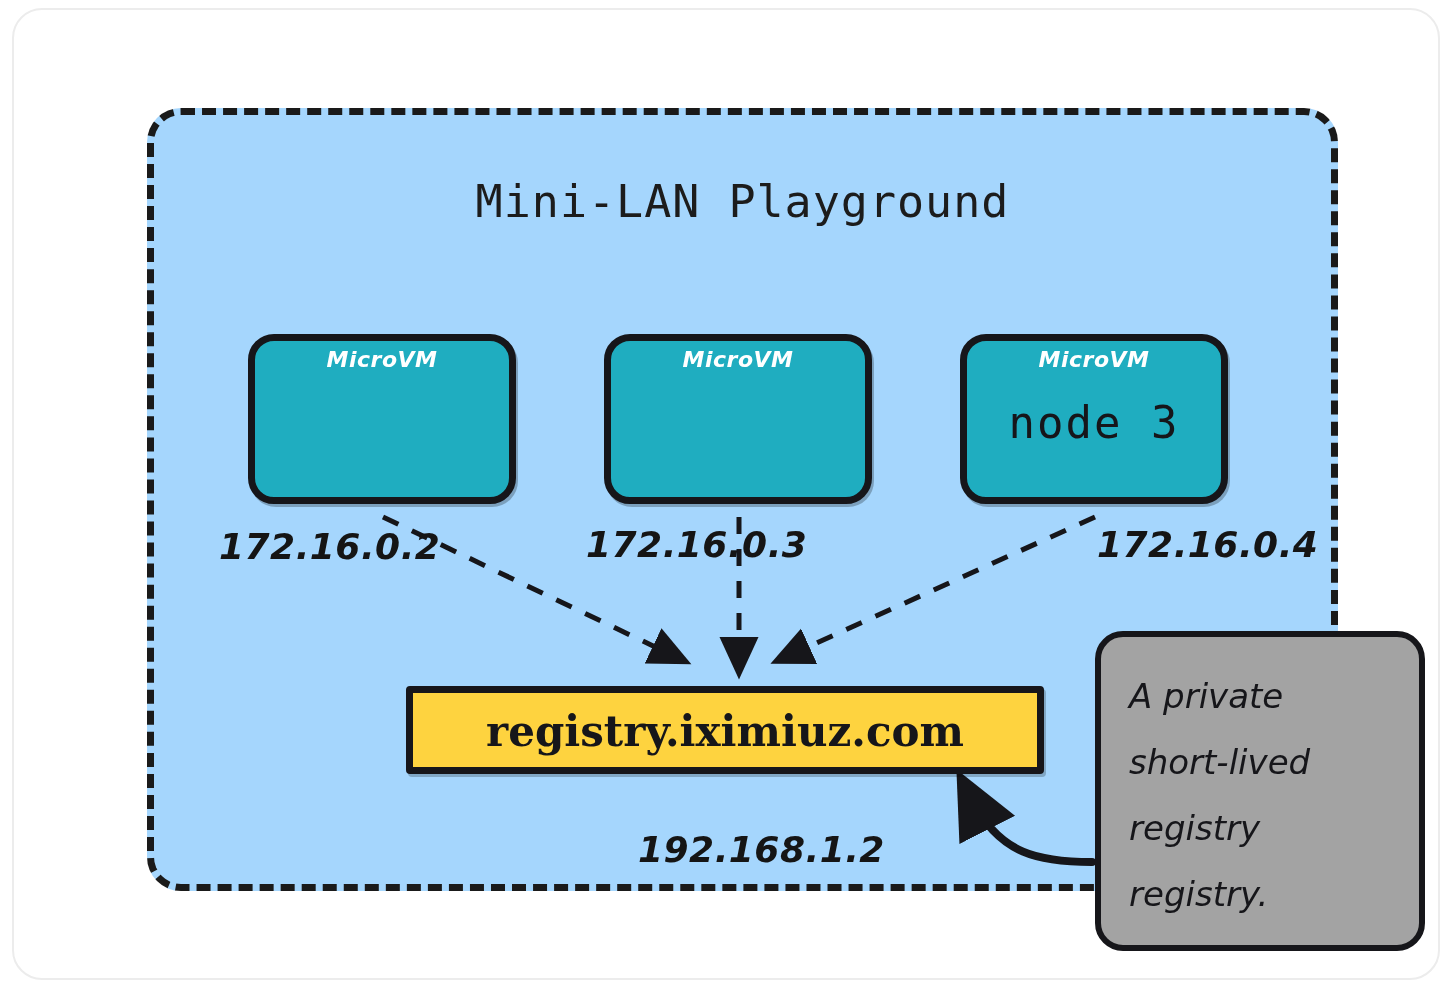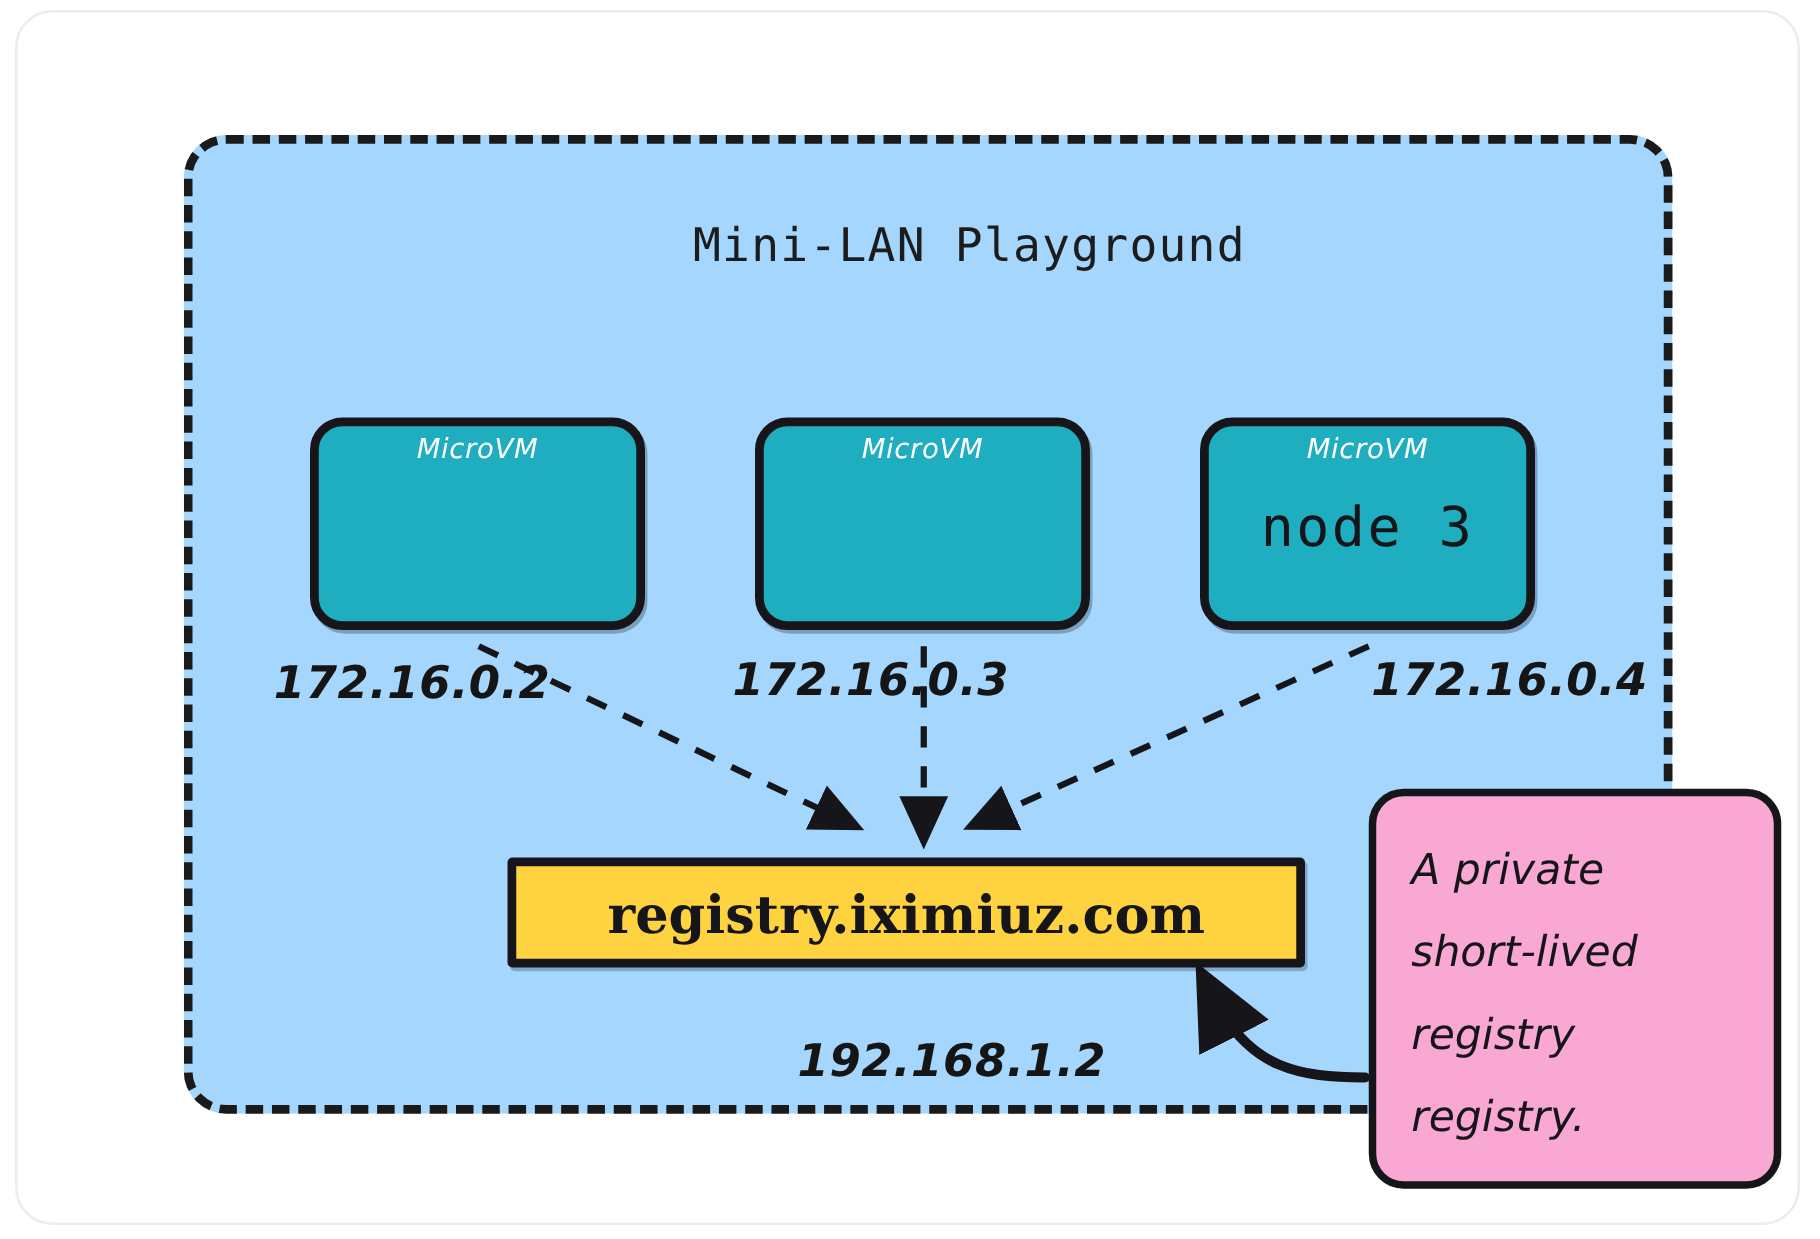--- a/index.html
+++ b/index.html
@@ -47,25 +47,24 @@
     box-sizing: border-box;
   }
 
   .lan-title {
     position: absolute;
     left: 147px;
     top: 175px;
     width: 1191px;
     text-align: center;
     font-family: "DejaVu Sans Mono", "Liberation Mono", monospace;
-    font-size: 37px;
+    font-size: 45px;
     font-weight: 400;
     color: #1c1c1c;
     letter-spacing: 1px;
-    padding-left: 33px;
   }
 
   
   .node {
     position: absolute;
     width: 268px;
     height: 170px;
     background: #1fadc0;
     border: 7px solid #16161a;
     border-radius: 26px;
@@ -77,21 +76,21 @@
   .node-3 { left: 960px; top: 334px; }
 
   .node-kind {
     position: absolute;
     top: 6px;
     left: 0;
     width: 100%;
     text-align: center;
     font-family: "DejaVu Sans", sans-serif;
     font-size: 22px;
-    font-weight: 400;
+    font-weight: 700;
     font-style: italic;
     color: #ffffff;
     letter-spacing: 0.5px;
   }
 
   .node-name {
     position: absolute;
     top: 56px;
     left: 0;
     width: 100%;
@@ -145,21 +144,21 @@
     letter-spacing: 0px;
   }
 
   
   .callout {
     position: absolute;
     left: 1095px;
     top: 631px;
     width: 330px;
     height: 320px;
-    background: #f9a8d4;
+    background: #a3a3a3;
     border: 6px solid #16161a;
     border-radius: 28px;
     box-sizing: border-box;
     padding: 26px 18px 0 28px;
   }
   .callout-line {
     font-family: "DejaVu Sans", sans-serif;
     font-size: 34px;
     font-weight: 500;
     font-style: italic;

